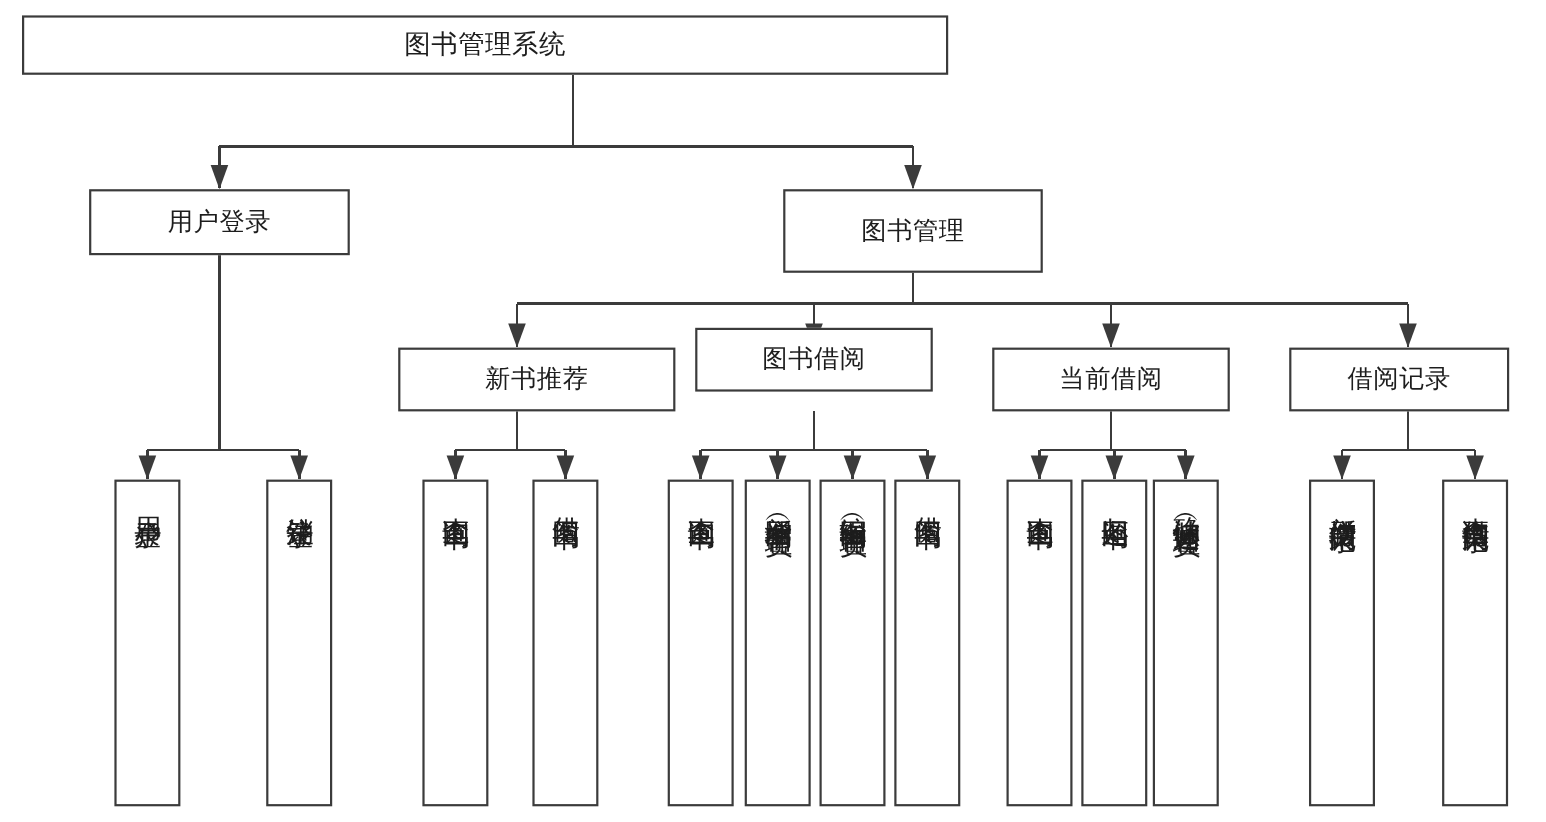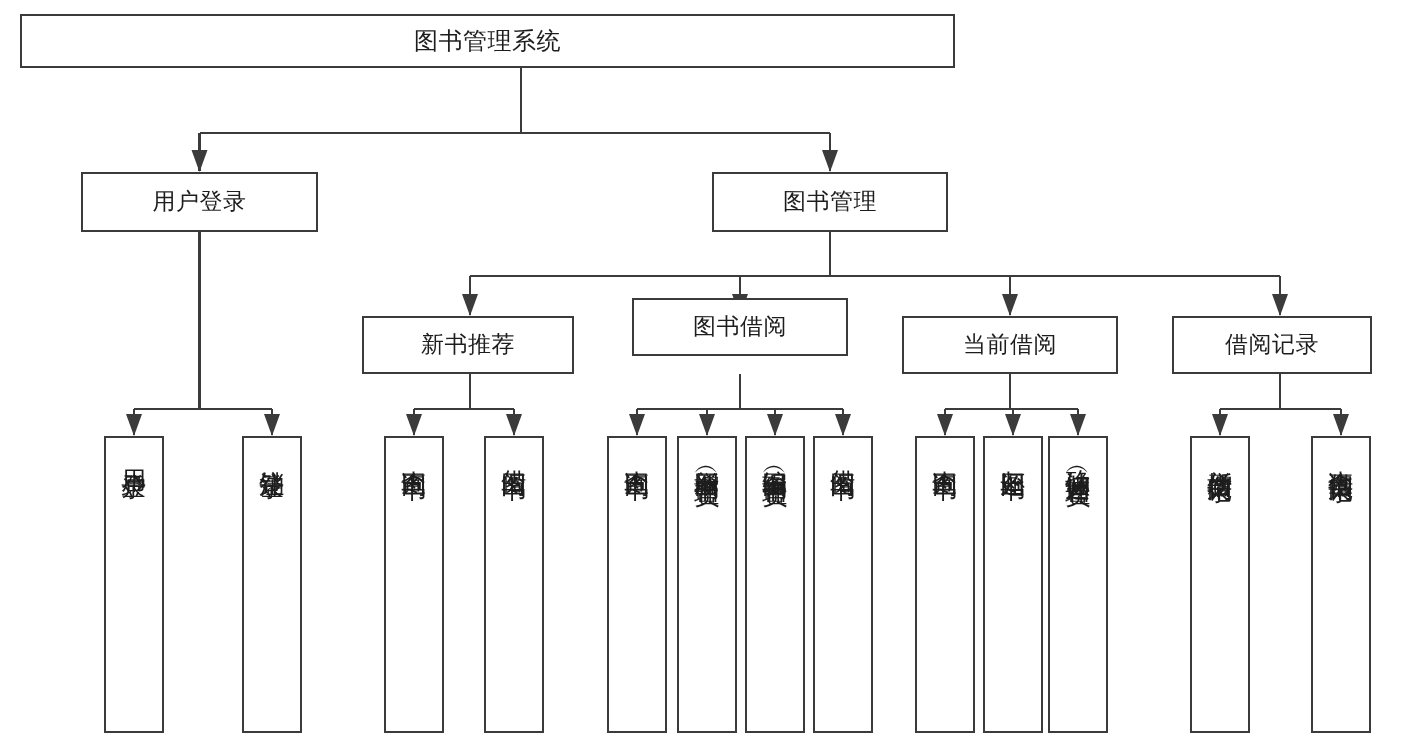--- a/index.html
+++ b/index.html
@@ -122,30 +122,30 @@
       <line x1="1078" y1="409" x2="1078" y2="435" stroke="#3b3b3b" stroke-width="2.5" shape-rendering="crispEdges"></line>
       <polygon points="1070,414 1086,414 1078,436" fill="#3b3b3b"></polygon>
       <line x1="1280" y1="374" x2="1280" y2="409" stroke="#3b3b3b" stroke-width="2.5" shape-rendering="crispEdges"></line>
       <line x1="1220" y1="409" x2="1341" y2="409" stroke="#3b3b3b" stroke-width="2.5" shape-rendering="crispEdges"></line>
       <line x1="1220" y1="409" x2="1220" y2="435" stroke="#3b3b3b" stroke-width="2.5" shape-rendering="crispEdges"></line>
       <polygon points="1212,414 1228,414 1220,436" fill="#3b3b3b"></polygon>
       <line x1="1341" y1="409" x2="1341" y2="435" stroke="#3b3b3b" stroke-width="2.5" shape-rendering="crispEdges"></line>
       <polygon points="1333,414 1349,414 1341,436" fill="#3b3b3b"></polygon>
     </svg>
   <div id="nodes">
-      <div class="node horiz root" style="left: 20px; top: 14px; width: 935px; height: 54px;">
+      <div class="node horiz root" style="left: 20px; top: 14px; width: 842px; height: 54px;">
         <span class="label">图书管理系统</span>
       </div>
       <div class="node horiz" style="left: 81px; top: 172px; width: 237px; height: 60px;">
         <span class="label">用户登录</span>
       </div>
-      <div class="node horiz" style="left: 712px; top: 172px; width: 236px; height: 60px;">
+      <div class="node horiz" style="left: 712px; top: 172px; width: 236px; height: 76px;">
         <span class="label">图书管理</span>
       </div>
-      <div class="node horiz" style="left: 362px; top: 316px; width: 212px; height: 58px;">
+      <div class="node horiz" style="left: 362px; top: 316px; width: 252px; height: 58px;">
         <span class="label">新书推荐</span>
       </div>
       <div class="node horiz" style="left: 632px; top: 298px; width: 216px; height: 58px;">
         <span class="label">图书借阅</span>
       </div>
       <div class="node horiz" style="left: 902px; top: 316px; width: 216px; height: 58px;">
         <span class="label">当前借阅</span>
       </div>
       <div class="node horiz" style="left: 1172px; top: 316px; width: 200px; height: 58px;">
         <span class="label">借阅记录</span>

